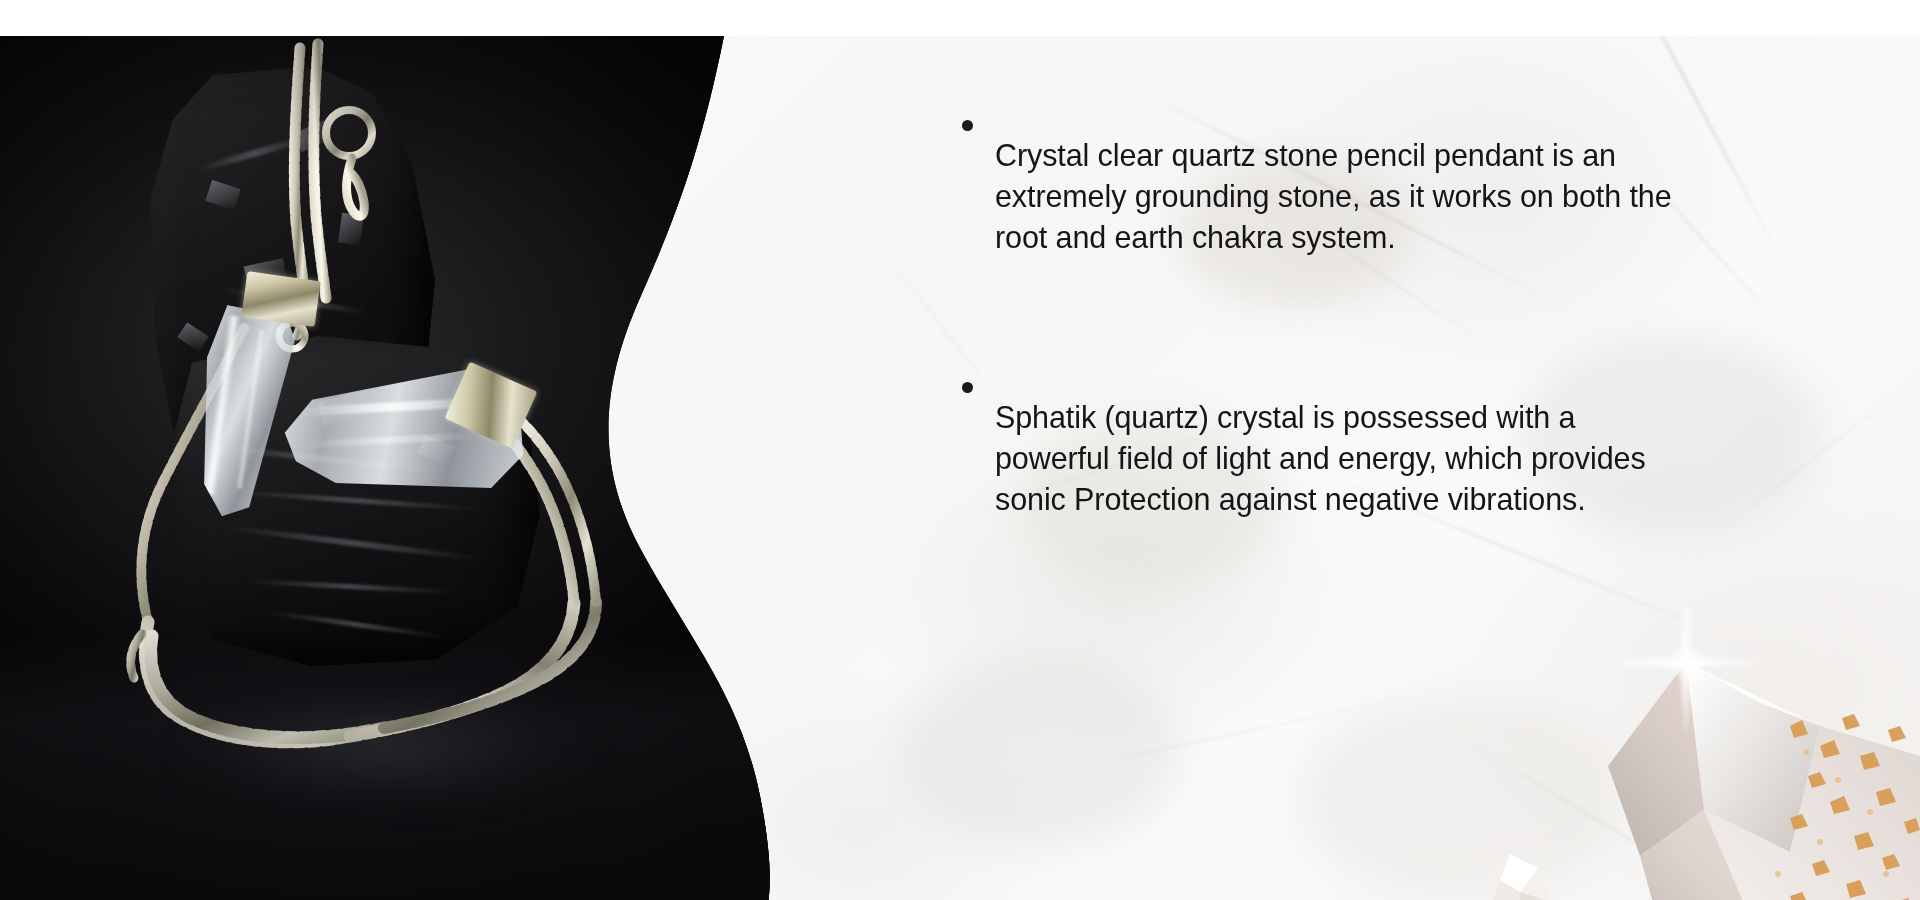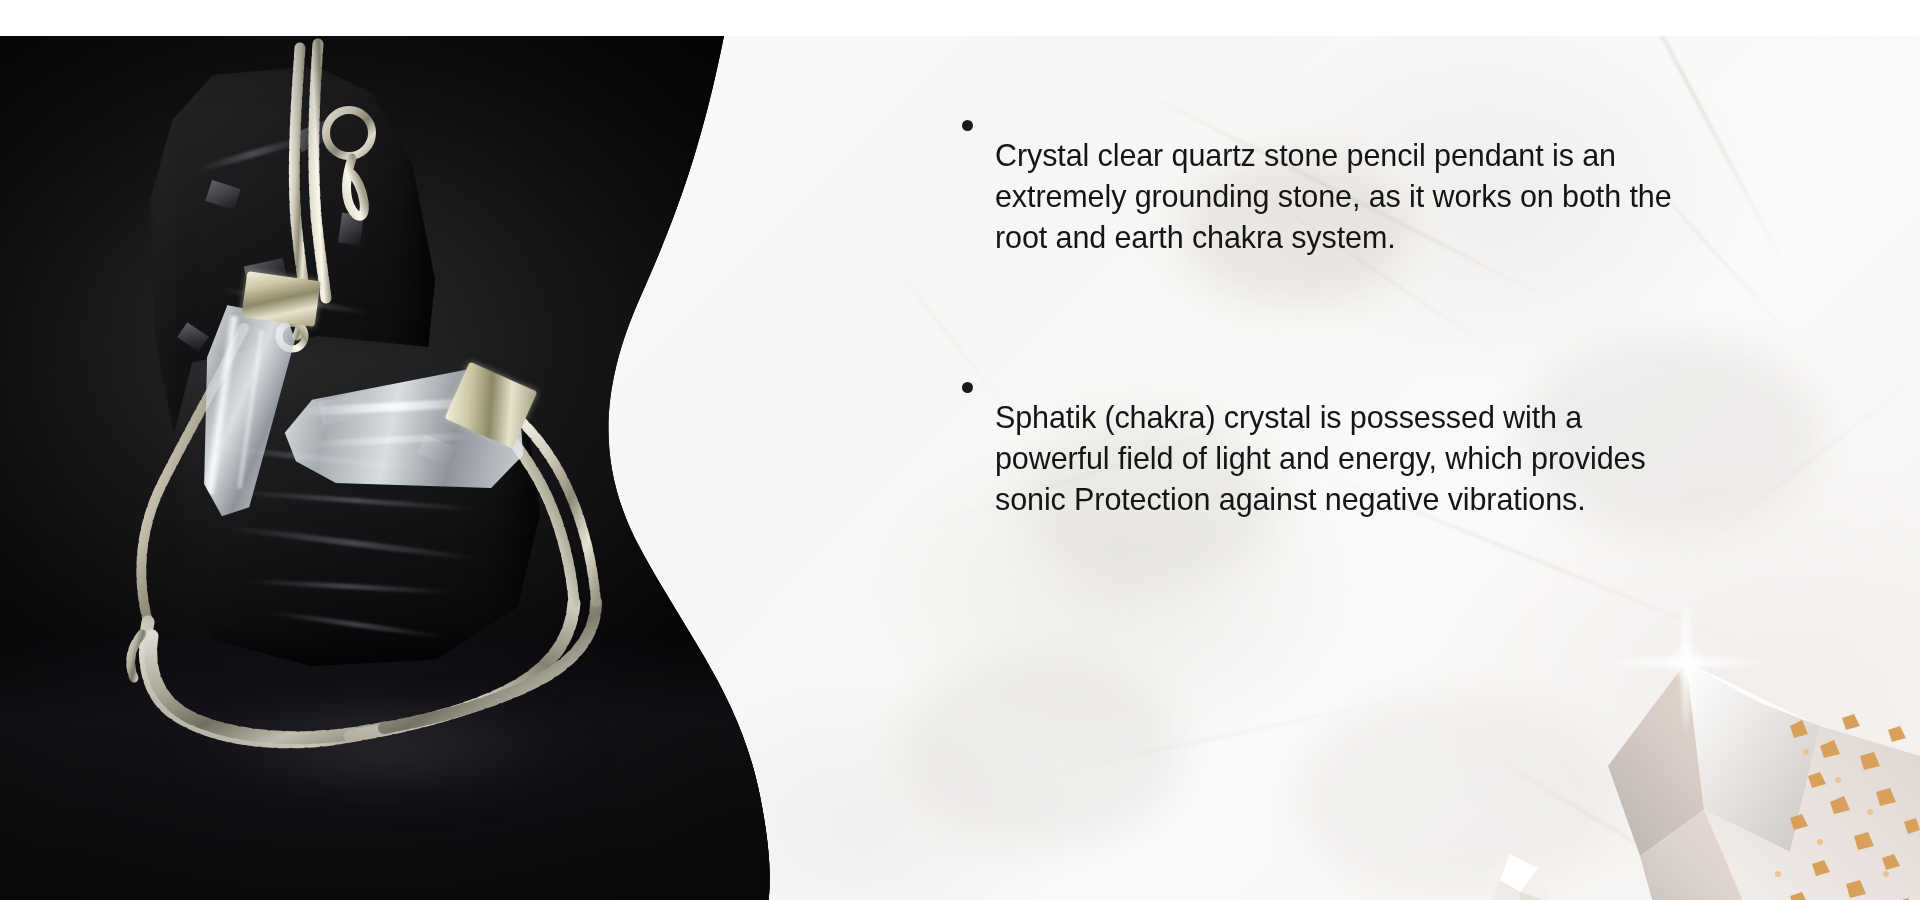--- a/index.html
+++ b/index.html
@@ -387,18 +387,18 @@
   <div class="copy">
 
     <div class="bullet-row">
       <span class="bullet-dot"></span>
       <p class="bullet-text">Crystal clear quartz stone pencil pendant is an extremely grounding stone, as it works on both the root and earth chakra system.</p>
     </div>
 
 
     <div class="bullet-row">
       <span class="bullet-dot"></span>
-      <p class="bullet-text">Sphatik (chakra) crystal is possessed with a powerful field of light and energy, which provides sonic Protection against negative vibrations.</p>
+      <p class="bullet-text">Sphatik (quartz) crystal is possessed with a powerful field of light and energy, which provides sonic Protection against negative vibrations.</p>
     </div>
 
   </div>
 
 </div>
 
 </body></html>

